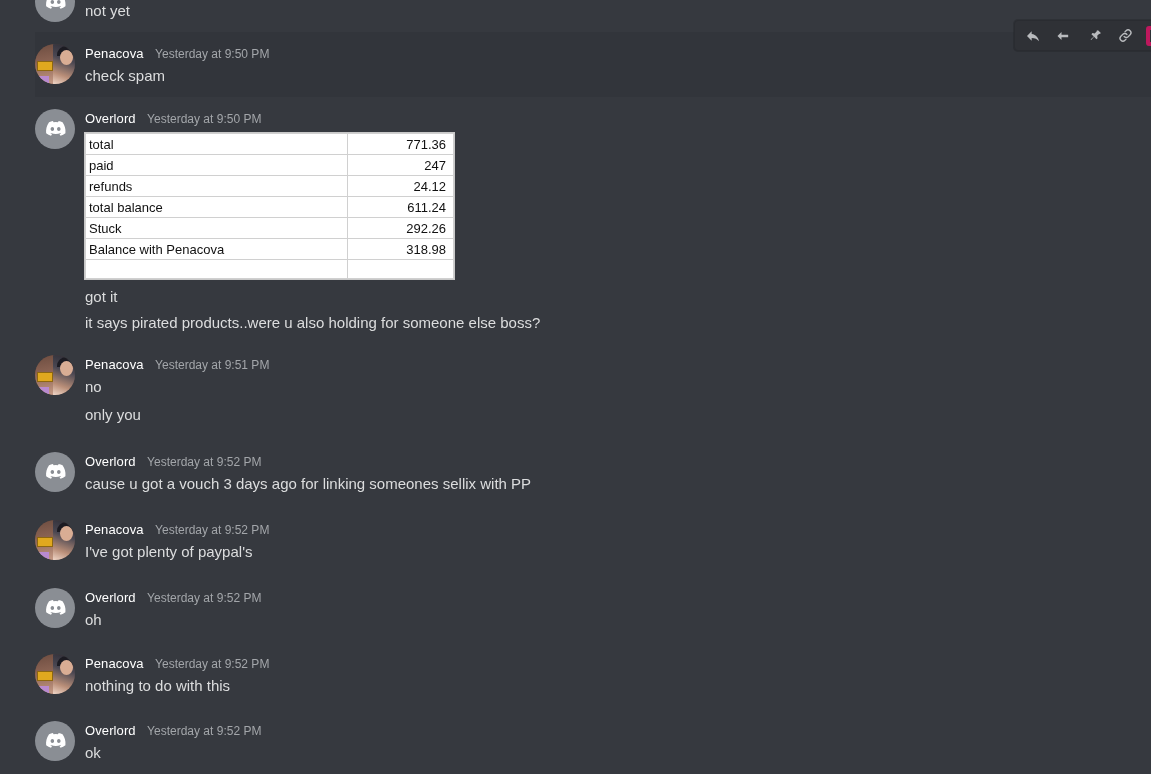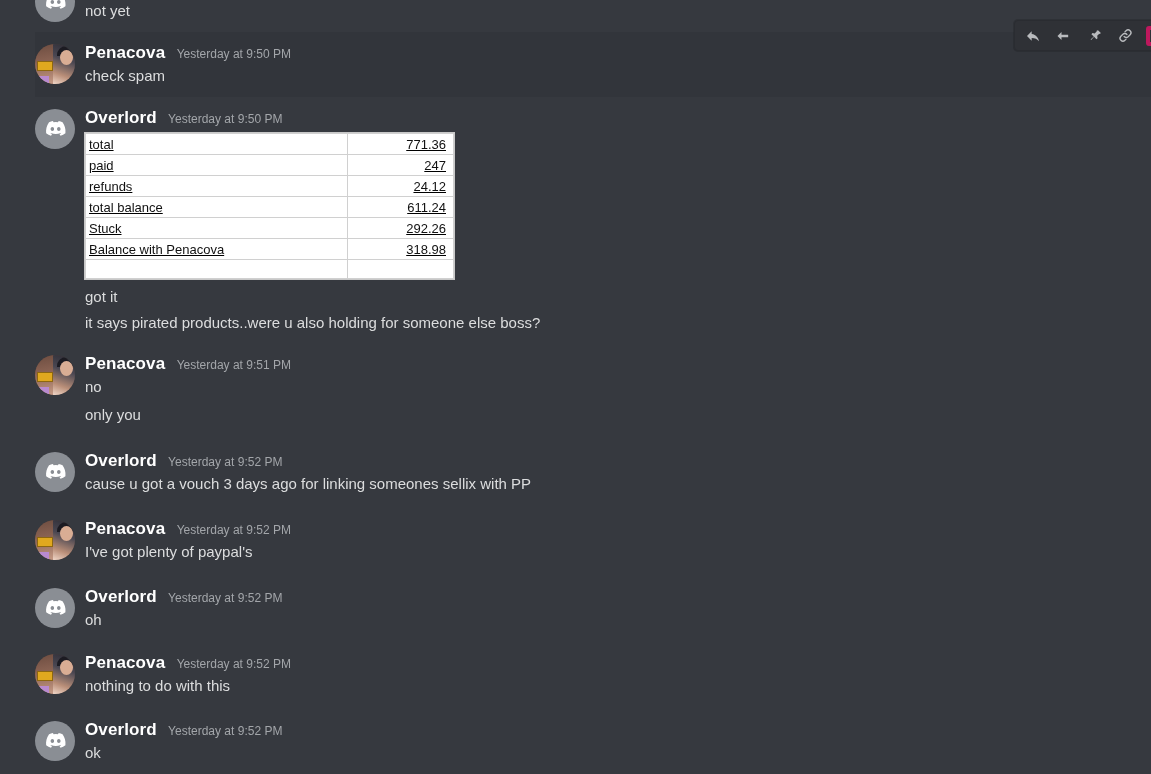--- a/index.html
+++ b/index.html
@@ -92,22 +92,22 @@
     position: absolute; left: -6px; bottom: 0; width: 20px; height: 8px;
     background: #b98ad0;
   }
 
   .header-line {
     line-height: 22px;
     white-space: nowrap;
   }
   .username {
     color: #ffffff;
-    font-size: 17px;
-    font-weight: bold;
+    font-size: 13px;
+    font-weight: normal;
     letter-spacing: 0.1px;
   }
   .timestamp {
     color: #a3a6aa;
     font-size: 12px;
     margin-left: 7px;
     font-weight: normal;
     text-align: center;
   }
 
@@ -124,21 +124,20 @@
     padding-left: 50px;
     padding-top: 3px;
     padding-bottom: 5px;
   }
   table.sheet {
     border-collapse: collapse;
     background: #ffffff;
     width: 368px;
     table-layout: fixed;
     box-shadow: 0 0 0 1px #c8c8c8;
-    text-decoration: underline;
   }
   table.sheet td {
     border: 1px solid #d0d0d0;
     font-family: "Liberation Sans", sans-serif;
     font-size: 13px;
     color: #111111;
     height: 21px;
     line-height: 19px;
     padding: 0 3px;
     overflow: hidden;

